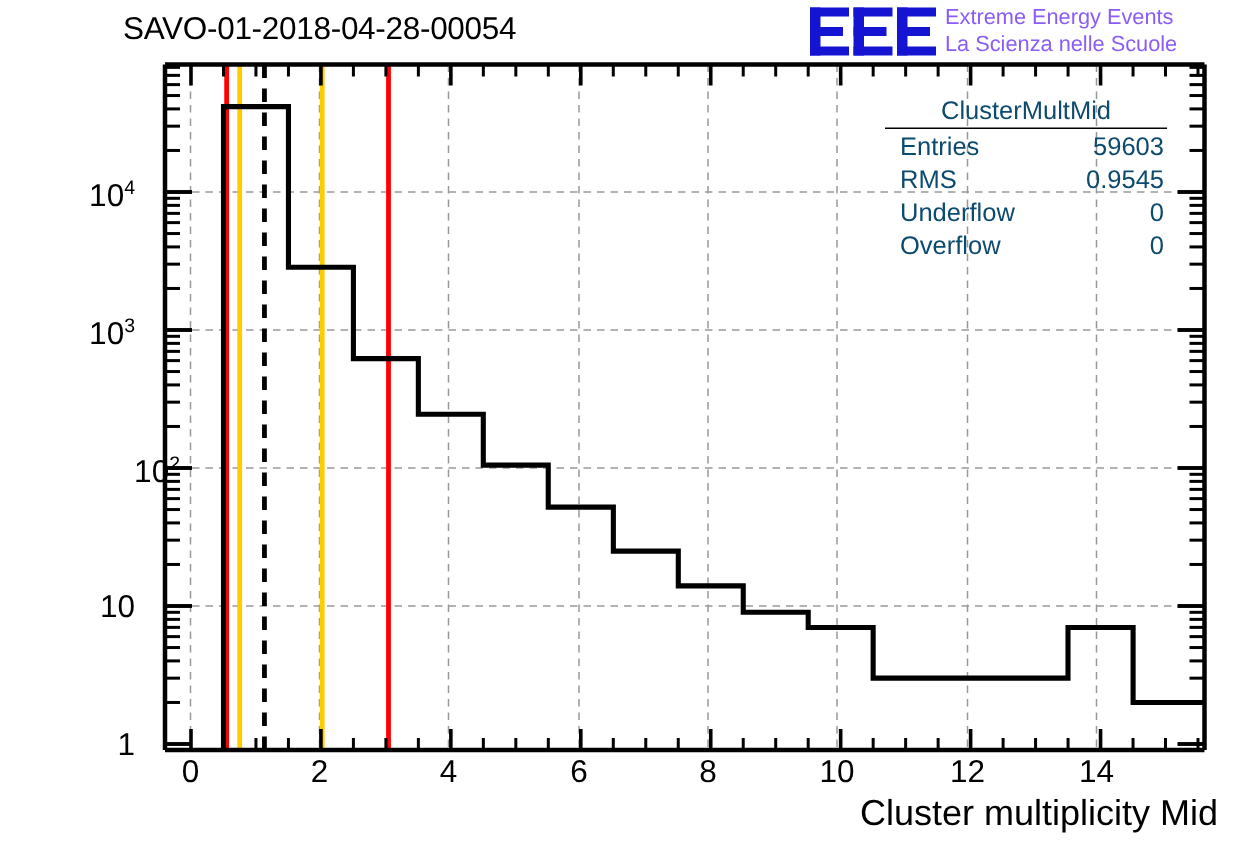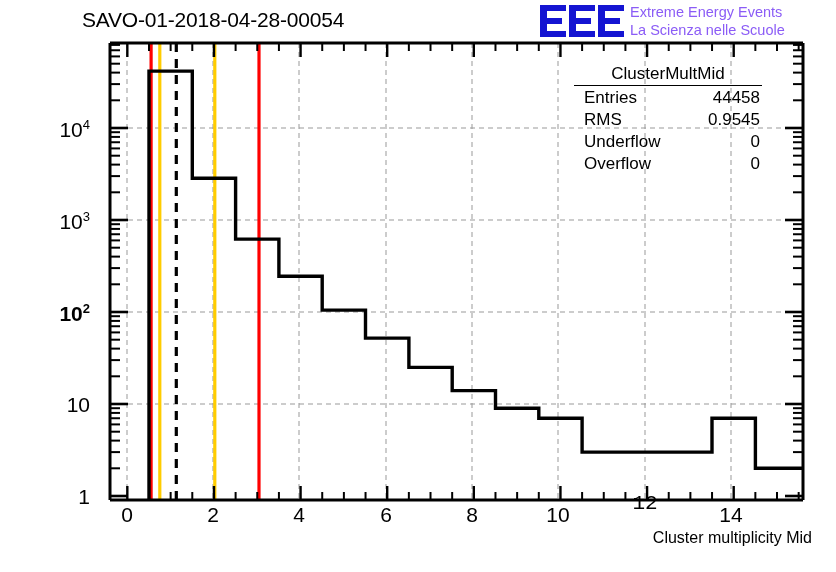--- a/index.html
+++ b/index.html
@@ -54,25 +54,25 @@
   .logo-line {
     font-size: 14.5px;
     line-height: 18px;
     color: #8b5cf6;
     white-space: nowrap;
     font-weight: normal;
   }
   
   .stats-box {
     position: absolute;
-    left: 570px;
+    left: 586px;
     top: 64px;
     width: 196px;
     font-size: 17px;
-    color: #000000;
+    color: #0c4a6e;
   }
   .stats-title {
     text-align: center;
     border-bottom: 1.6px solid #000;
     padding-bottom: 1px;
     margin: 0 4px 1px 4px;
   }
   .stats-row {
     display: flex;
     justify-content: space-between;
@@ -98,21 +98,21 @@
     position: absolute;
     font-size: 21px;
     color: #000;
     text-align: center;
     white-space: nowrap;
   }
   .axis-title-x {
     position: absolute;
     right: 24px;
     top: 529px;
-    font-size: 16px;
+    font-size: 24px;
     color: #000;
     white-space: nowrap;
   }
 </style>
 </head>
 <body>
 
 <div class="plot-title">SAVO-01-2018-04-28-00054</div>
 
 <div class="logo-wrap">
@@ -327,40 +327,40 @@
       <line x1="803" y1="56.410084964704765" x2="793" y2="56.410084964704765" stroke-width="2"></line>
       <line x1="110" y1="50.250980318688335" x2="120" y2="50.250980318688335" stroke-width="2"></line>
       <line x1="803" y1="50.250980318688335" x2="793" y2="50.250980318688335" stroke-width="2"></line>
       <line x1="110" y1="44.915721196741174" x2="120" y2="44.915721196741174" stroke-width="2"></line>
       <line x1="803" y1="44.915721196741174" x2="793" y2="44.915721196741174" stroke-width="2"></line>
     </g>
 </svg>
 
 <div class="ylab" style="right:746px; top:485px;">1</div>
 <div class="ylab" style="right:746px; top:393px;">10</div>
-<div class="ylab" style="right:746px; top:301px;font-weight:bold;">10<sup>2</sup></div>
+<div class="ylab" style="right:716px; top:301px;">10<sup>2</sup></div>
 <div class="ylab" style="right:746px; top:209px;">10<sup>3</sup></div>
 <div class="ylab" style="right:746px; top:117px;">10<sup>4</sup></div>
 
 <div class="xlab" style="left:113px; top:503px; width:28px;">0</div>
 <div class="xlab" style="left:199px; top:503px; width:28px;">2</div>
 <div class="xlab" style="left:285px; top:503px; width:28px;">4</div>
 <div class="xlab" style="left:372px; top:503px; width:28px;">6</div>
 <div class="xlab" style="left:458px; top:503px; width:28px;">8</div>
 <div class="xlab" style="left:537px; top:503px; width:42px;">10</div>
-<div class="xlab" style="left:624px; top:492px; width:42px;font-family:Liberation Mono, monospace;">12</div>
+<div class="xlab" style="left:624px; top:503px; width:42px;">12</div>
 <div class="xlab" style="left:710px; top:503px; width:42px;">14</div>
 
 <div class="axis-title-x">Cluster multiplicity Mid</div>
 
 <div class="stats-box">
   <div class="stats-title">ClusterMultMid</div>
   <div class="stats-row">
     <span class="k">Entries</span>
-    <span class="v">44458</span>
+    <span class="v">59603</span>
   </div>
   <div class="stats-row">
     <span class="k">RMS</span>
     <span class="v">0.9545</span>
   </div>
   <div class="stats-row">
     <span class="k">Underflow</span>
     <span class="v">0</span>
   </div>
   <div class="stats-row">

